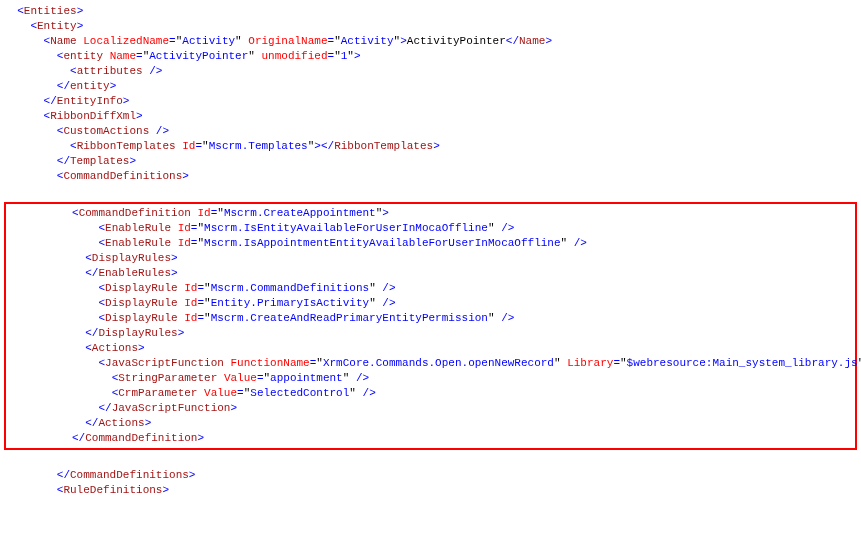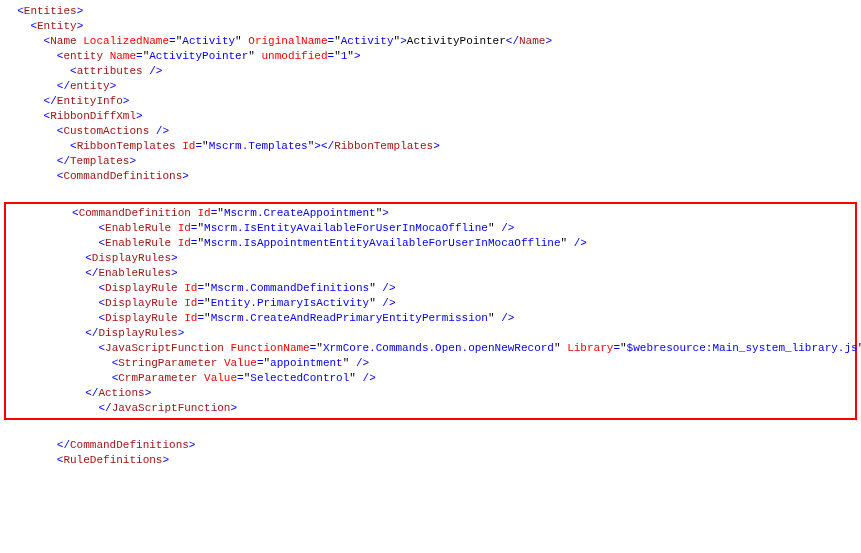--- a/index.html
+++ b/index.html
@@ -76,31 +76,33 @@
 <span class="line"><span class="ind">&nbsp;&nbsp;&nbsp;&nbsp;&nbsp;&nbsp;&nbsp;&nbsp;&nbsp;&nbsp;&nbsp;&nbsp;</span><span class="p">&lt;/</span><span class="tag">EnableRules</span><span class="p">&gt;</span></span>
 
 <span class="line"><span class="ind">&nbsp;&nbsp;&nbsp;&nbsp;&nbsp;&nbsp;&nbsp;&nbsp;&nbsp;&nbsp;&nbsp;&nbsp;&nbsp;&nbsp;</span><span class="p">&lt;</span><span class="tag">DisplayRule</span> <span class="attr">Id</span><span class="p">=</span><span class="quot">"</span><span class="val">Mscrm.CommandDefinitions</span><span class="quot">"</span> <span class="p">/&gt;</span></span>
 
 <span class="line"><span class="ind">&nbsp;&nbsp;&nbsp;&nbsp;&nbsp;&nbsp;&nbsp;&nbsp;&nbsp;&nbsp;&nbsp;&nbsp;&nbsp;&nbsp;</span><span class="p">&lt;</span><span class="tag">DisplayRule</span> <span class="attr">Id</span><span class="p">=</span><span class="quot">"</span><span class="val">Entity.PrimaryIsActivity</span><span class="quot">"</span> <span class="p">/&gt;</span></span>
 
 <span class="line"><span class="ind">&nbsp;&nbsp;&nbsp;&nbsp;&nbsp;&nbsp;&nbsp;&nbsp;&nbsp;&nbsp;&nbsp;&nbsp;&nbsp;&nbsp;</span><span class="p">&lt;</span><span class="tag">DisplayRule</span> <span class="attr">Id</span><span class="p">=</span><span class="quot">"</span><span class="val">Mscrm.CreateAndReadPrimaryEntityPermission</span><span class="quot">"</span> <span class="p">/&gt;</span></span>
 
 <span class="line"><span class="ind">&nbsp;&nbsp;&nbsp;&nbsp;&nbsp;&nbsp;&nbsp;&nbsp;&nbsp;&nbsp;&nbsp;&nbsp;</span><span class="p">&lt;/</span><span class="tag">DisplayRules</span><span class="p">&gt;</span></span>
 
+<span class="line"><span class="ind">&nbsp;&nbsp;&nbsp;&nbsp;&nbsp;&nbsp;&nbsp;&nbsp;&nbsp;&nbsp;&nbsp;&nbsp;</span><span class="p">&lt;</span><span class="tag">Actions</span><span class="p">&gt;</span></span>
 
 <span class="line"><span class="ind">&nbsp;&nbsp;&nbsp;&nbsp;&nbsp;&nbsp;&nbsp;&nbsp;&nbsp;&nbsp;&nbsp;&nbsp;&nbsp;&nbsp;</span><span class="p">&lt;</span><span class="tag">JavaScriptFunction</span> <span class="attr">FunctionName</span><span class="p">=</span><span class="quot">"</span><span class="val">XrmCore.Commands.Open.openNewRecord</span><span class="quot">"</span> <span class="attr">Library</span><span class="p">=</span><span class="quot">"</span><span class="val">$webresource:Main_system_library.js</span><span class="quot">"</span></span>
 
 <span class="line"><span class="ind">&nbsp;&nbsp;&nbsp;&nbsp;&nbsp;&nbsp;&nbsp;&nbsp;&nbsp;&nbsp;&nbsp;&nbsp;&nbsp;&nbsp;&nbsp;&nbsp;</span><span class="p">&lt;</span><span class="tag">StringParameter</span> <span class="attr">Value</span><span class="p">=</span><span class="quot">"</span><span class="val">appointment</span><span class="quot">"</span> <span class="p">/&gt;</span></span>
 
 <span class="line"><span class="ind">&nbsp;&nbsp;&nbsp;&nbsp;&nbsp;&nbsp;&nbsp;&nbsp;&nbsp;&nbsp;&nbsp;&nbsp;&nbsp;&nbsp;&nbsp;&nbsp;</span><span class="p">&lt;</span><span class="tag">CrmParameter</span> <span class="attr">Value</span><span class="p">=</span><span class="quot">"</span><span class="val">SelectedControl</span><span class="quot">"</span> <span class="p">/&gt;</span></span>
 
+<span class="line"><span class="ind">&nbsp;&nbsp;&nbsp;&nbsp;&nbsp;&nbsp;&nbsp;&nbsp;&nbsp;&nbsp;&nbsp;&nbsp;&nbsp;&nbsp;</span><span class="p">&lt;/</span><span class="tag">JavaScriptFunction</span><span class="p">&gt;</span></span>
+
 <span class="line"><span class="ind">&nbsp;&nbsp;&nbsp;&nbsp;&nbsp;&nbsp;&nbsp;&nbsp;&nbsp;&nbsp;&nbsp;&nbsp;</span><span class="p">&lt;/</span><span class="tag">Actions</span><span class="p">&gt;</span></span>
 
-<span class="line"><span class="ind">&nbsp;&nbsp;&nbsp;&nbsp;&nbsp;&nbsp;&nbsp;&nbsp;&nbsp;&nbsp;&nbsp;&nbsp;&nbsp;&nbsp;</span><span class="p">&lt;/</span><span class="tag">JavaScriptFunction</span><span class="p">&gt;</span></span>
-
+<span class="line"><span class="ind">&nbsp;&nbsp;&nbsp;&nbsp;&nbsp;&nbsp;&nbsp;&nbsp;&nbsp;&nbsp;</span><span class="p">&lt;/</span><span class="tag">CommandDefinition</span><span class="p">&gt;</span></span>
 
 </div>
 
 <span class="line"><span class="ind">&nbsp;&nbsp;&nbsp;&nbsp;&nbsp;&nbsp;&nbsp;&nbsp;</span><span class="p">&lt;/</span><span class="tag">CommandDefinitions</span><span class="p">&gt;</span></span>
 
 <span class="line"><span class="ind">&nbsp;&nbsp;&nbsp;&nbsp;&nbsp;&nbsp;&nbsp;&nbsp;</span><span class="p">&lt;</span><span class="tag">RuleDefinitions</span><span class="p">&gt;</span></span>
 
 
 </div>
 

